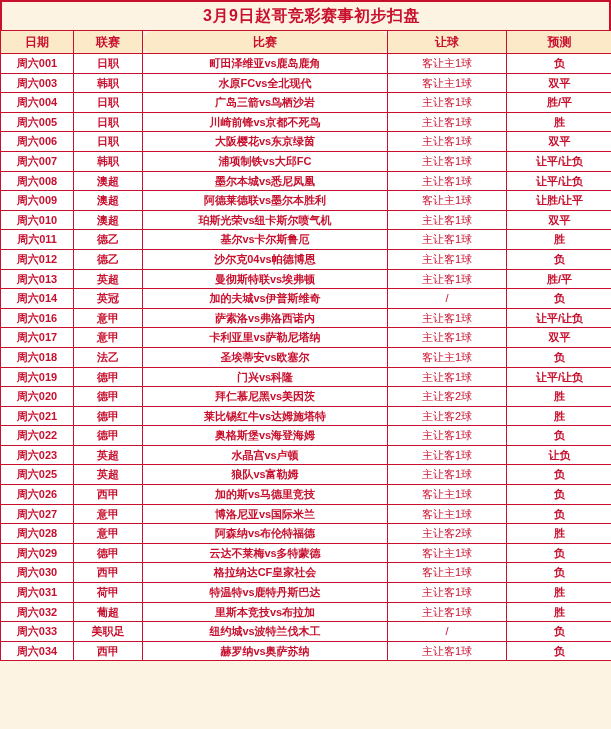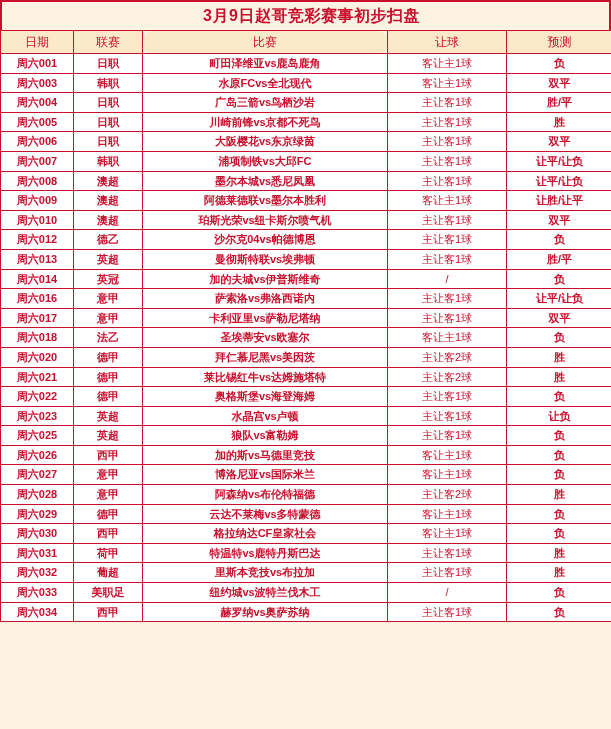--- a/index.html
+++ b/index.html
@@ -49,21 +49,21 @@
     font-size: 11px;
     color: #c8102e;
     padding: 0;
     height: 18.6px;
     line-height: 18.6px;
     overflow: hidden;
     white-space: nowrap;
   }
   table.sheet thead th {
     background: #fbe9c8;
-    font-weight: normal;
+    font-weight: bold;
     font-size: 12px;
     height: 22px;
     line-height: 22px;
     color: #c8102e;
   }
   td.c-date   { width: 72px; font-weight: bold; }
   td.c-league { width: 68px; font-weight: bold; }
   td.c-match  { width: 244px; font-weight: bold; }
   td.c-handicap { width: 118px; }
   td.c-pred   { width: 105px; font-weight: bold; }
@@ -161,20 +161,27 @@
           <td class="c-pred">让胜/让平</td>
         </tr>
         <tr>
           <td class="c-date">周六010</td>
           <td class="c-league">澳超</td>
           <td class="c-match">珀斯光荣vs纽卡斯尔喷气机</td>
           <td class="c-handicap">主让客1球</td>
           <td class="c-pred">双平</td>
         </tr>
         <tr>
+          <td class="c-date">周六011</td>
+          <td class="c-league">德乙</td>
+          <td class="c-match">基尔vs卡尔斯鲁厄</td>
+          <td class="c-handicap">主让客1球</td>
+          <td class="c-pred">胜</td>
+        </tr>
+        <tr>
           <td class="c-date">周六012</td>
           <td class="c-league">德乙</td>
           <td class="c-match">沙尔克04vs帕德博恩</td>
           <td class="c-handicap">主让客1球</td>
           <td class="c-pred">负</td>
         </tr>
         <tr>
           <td class="c-date">周六013</td>
           <td class="c-league">英超</td>
           <td class="c-match">曼彻斯特联vs埃弗顿</td>
@@ -203,20 +210,27 @@
           <td class="c-pred">双平</td>
         </tr>
         <tr>
           <td class="c-date">周六018</td>
           <td class="c-league">法乙</td>
           <td class="c-match">圣埃蒂安vs欧塞尔</td>
           <td class="c-handicap">客让主1球</td>
           <td class="c-pred">负</td>
         </tr>
         <tr>
+          <td class="c-date">周六019</td>
+          <td class="c-league">德甲</td>
+          <td class="c-match">门兴vs科隆</td>
+          <td class="c-handicap">主让客1球</td>
+          <td class="c-pred">让平/让负</td>
+        </tr>
+        <tr>
           <td class="c-date">周六020</td>
           <td class="c-league">德甲</td>
           <td class="c-match">拜仁慕尼黑vs美因茨</td>
           <td class="c-handicap">主让客2球</td>
           <td class="c-pred">胜</td>
         </tr>
         <tr>
           <td class="c-date">周六021</td>
           <td class="c-league">德甲</td>
           <td class="c-match">莱比锡红牛vs达姆施塔特</td>

